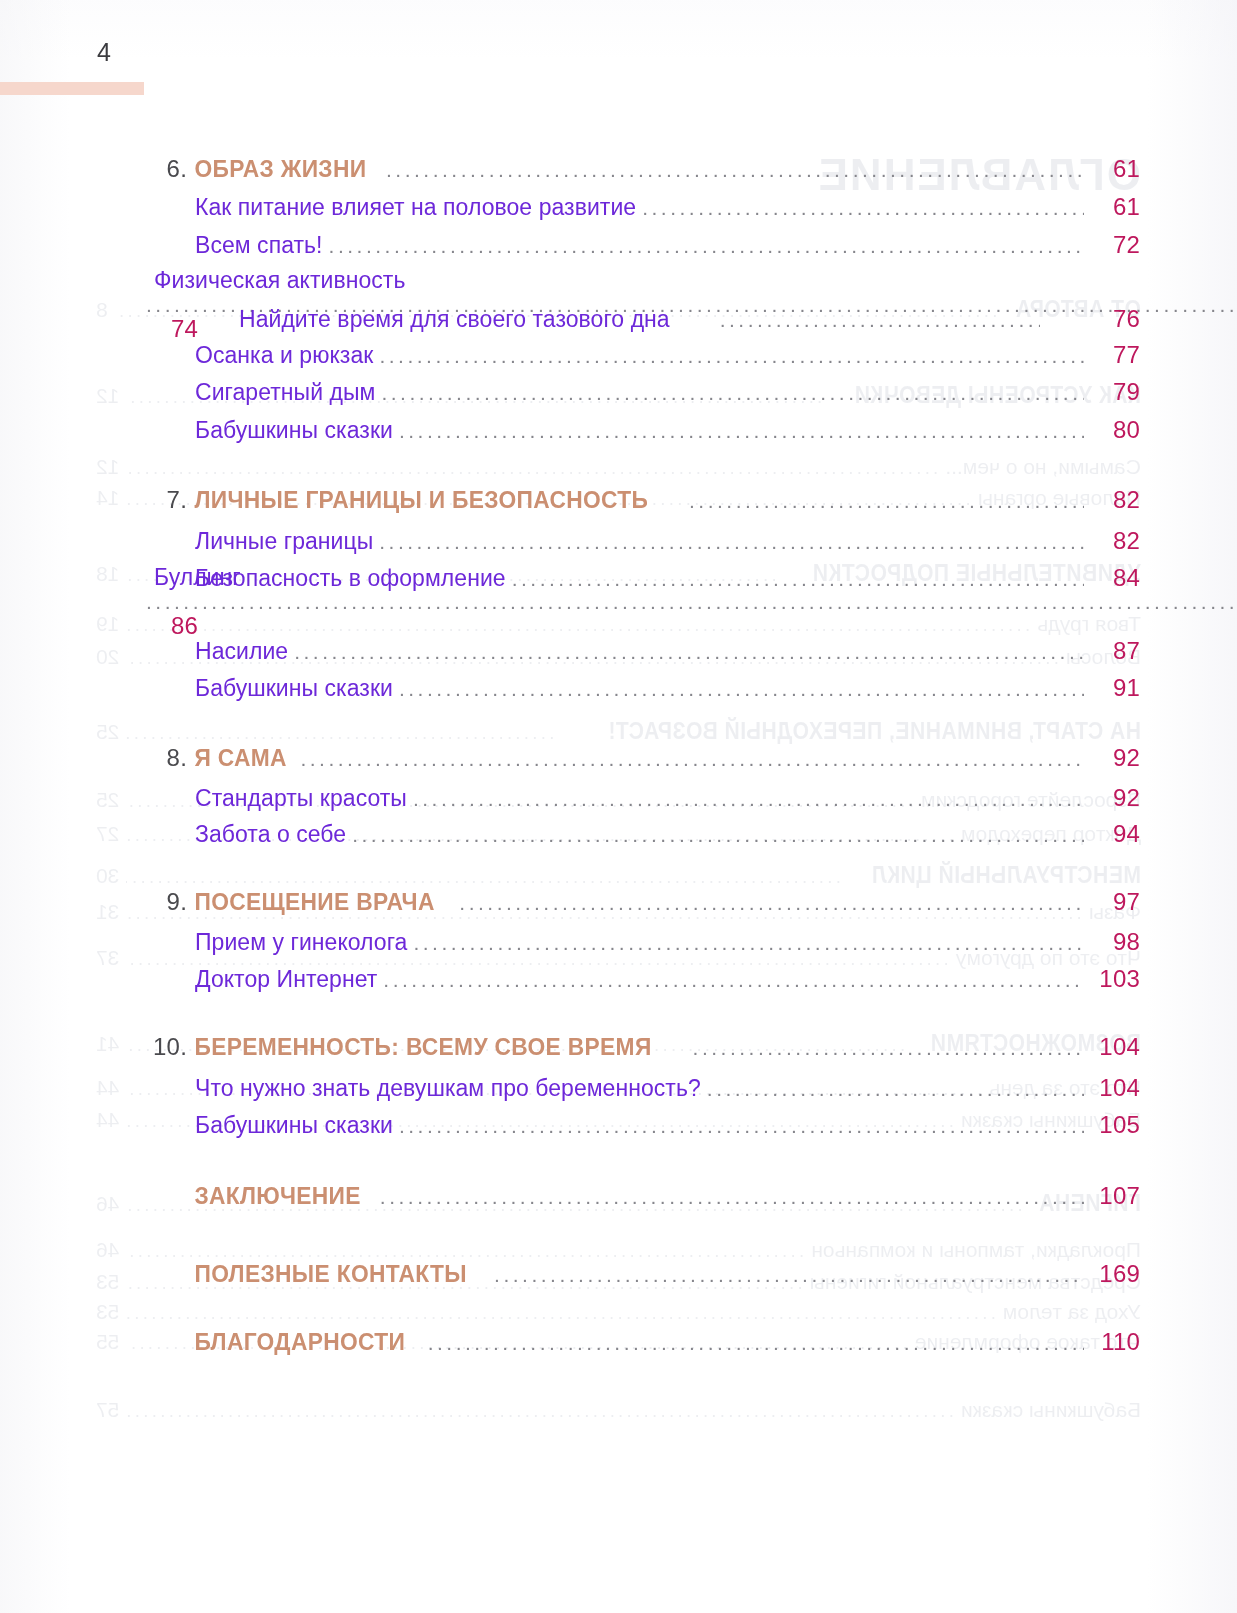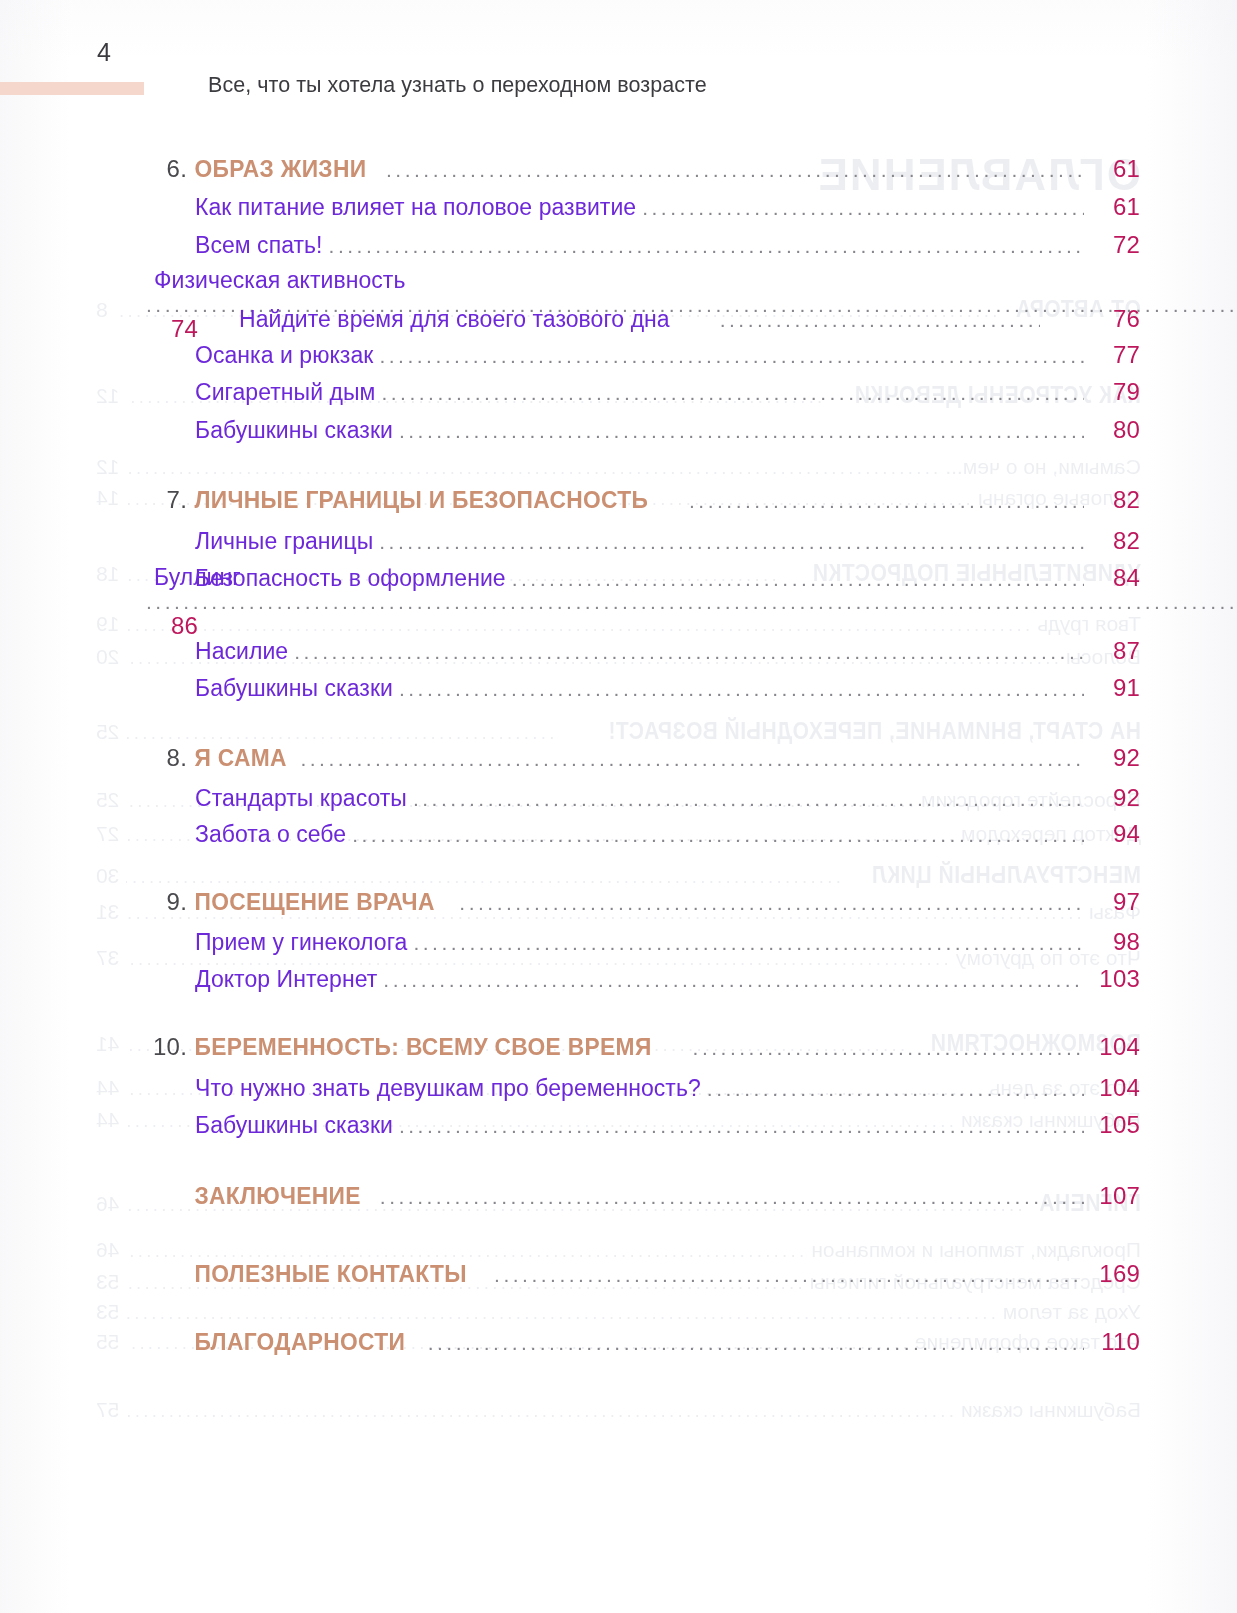--- a/index.html
+++ b/index.html
@@ -301,21 +301,20 @@
       </div>
       <div class="ghost-row" style="top: 1398px;">
         <span class="ghost-sub">Бабушкины сказки</span>
         <span class="ghost-lead">................................................................................................................................................................</span>
         <span class="ghost-num">57</span>
       </div>
     </div>
 
   <div class="folio">4</div>
   <div class="pink-rule"></div>
-  <div class="running-head">Все, что ты хотела узнать о переходном возрасте</div>
 
   <div class="toc" id="toc">
       <div class="row chapter" style="top: 155px;">
         <span class="num">6.</span>
         <span class="label-chapter">ОБРАЗ ЖИЗНИ</span>
         <span class="leader">............................................................................................................................................................................................................................</span>
         <span class="pg">61</span>
       </div>
       <div class="row sub" style="top: 193px;">
         <span class="num"></span>

